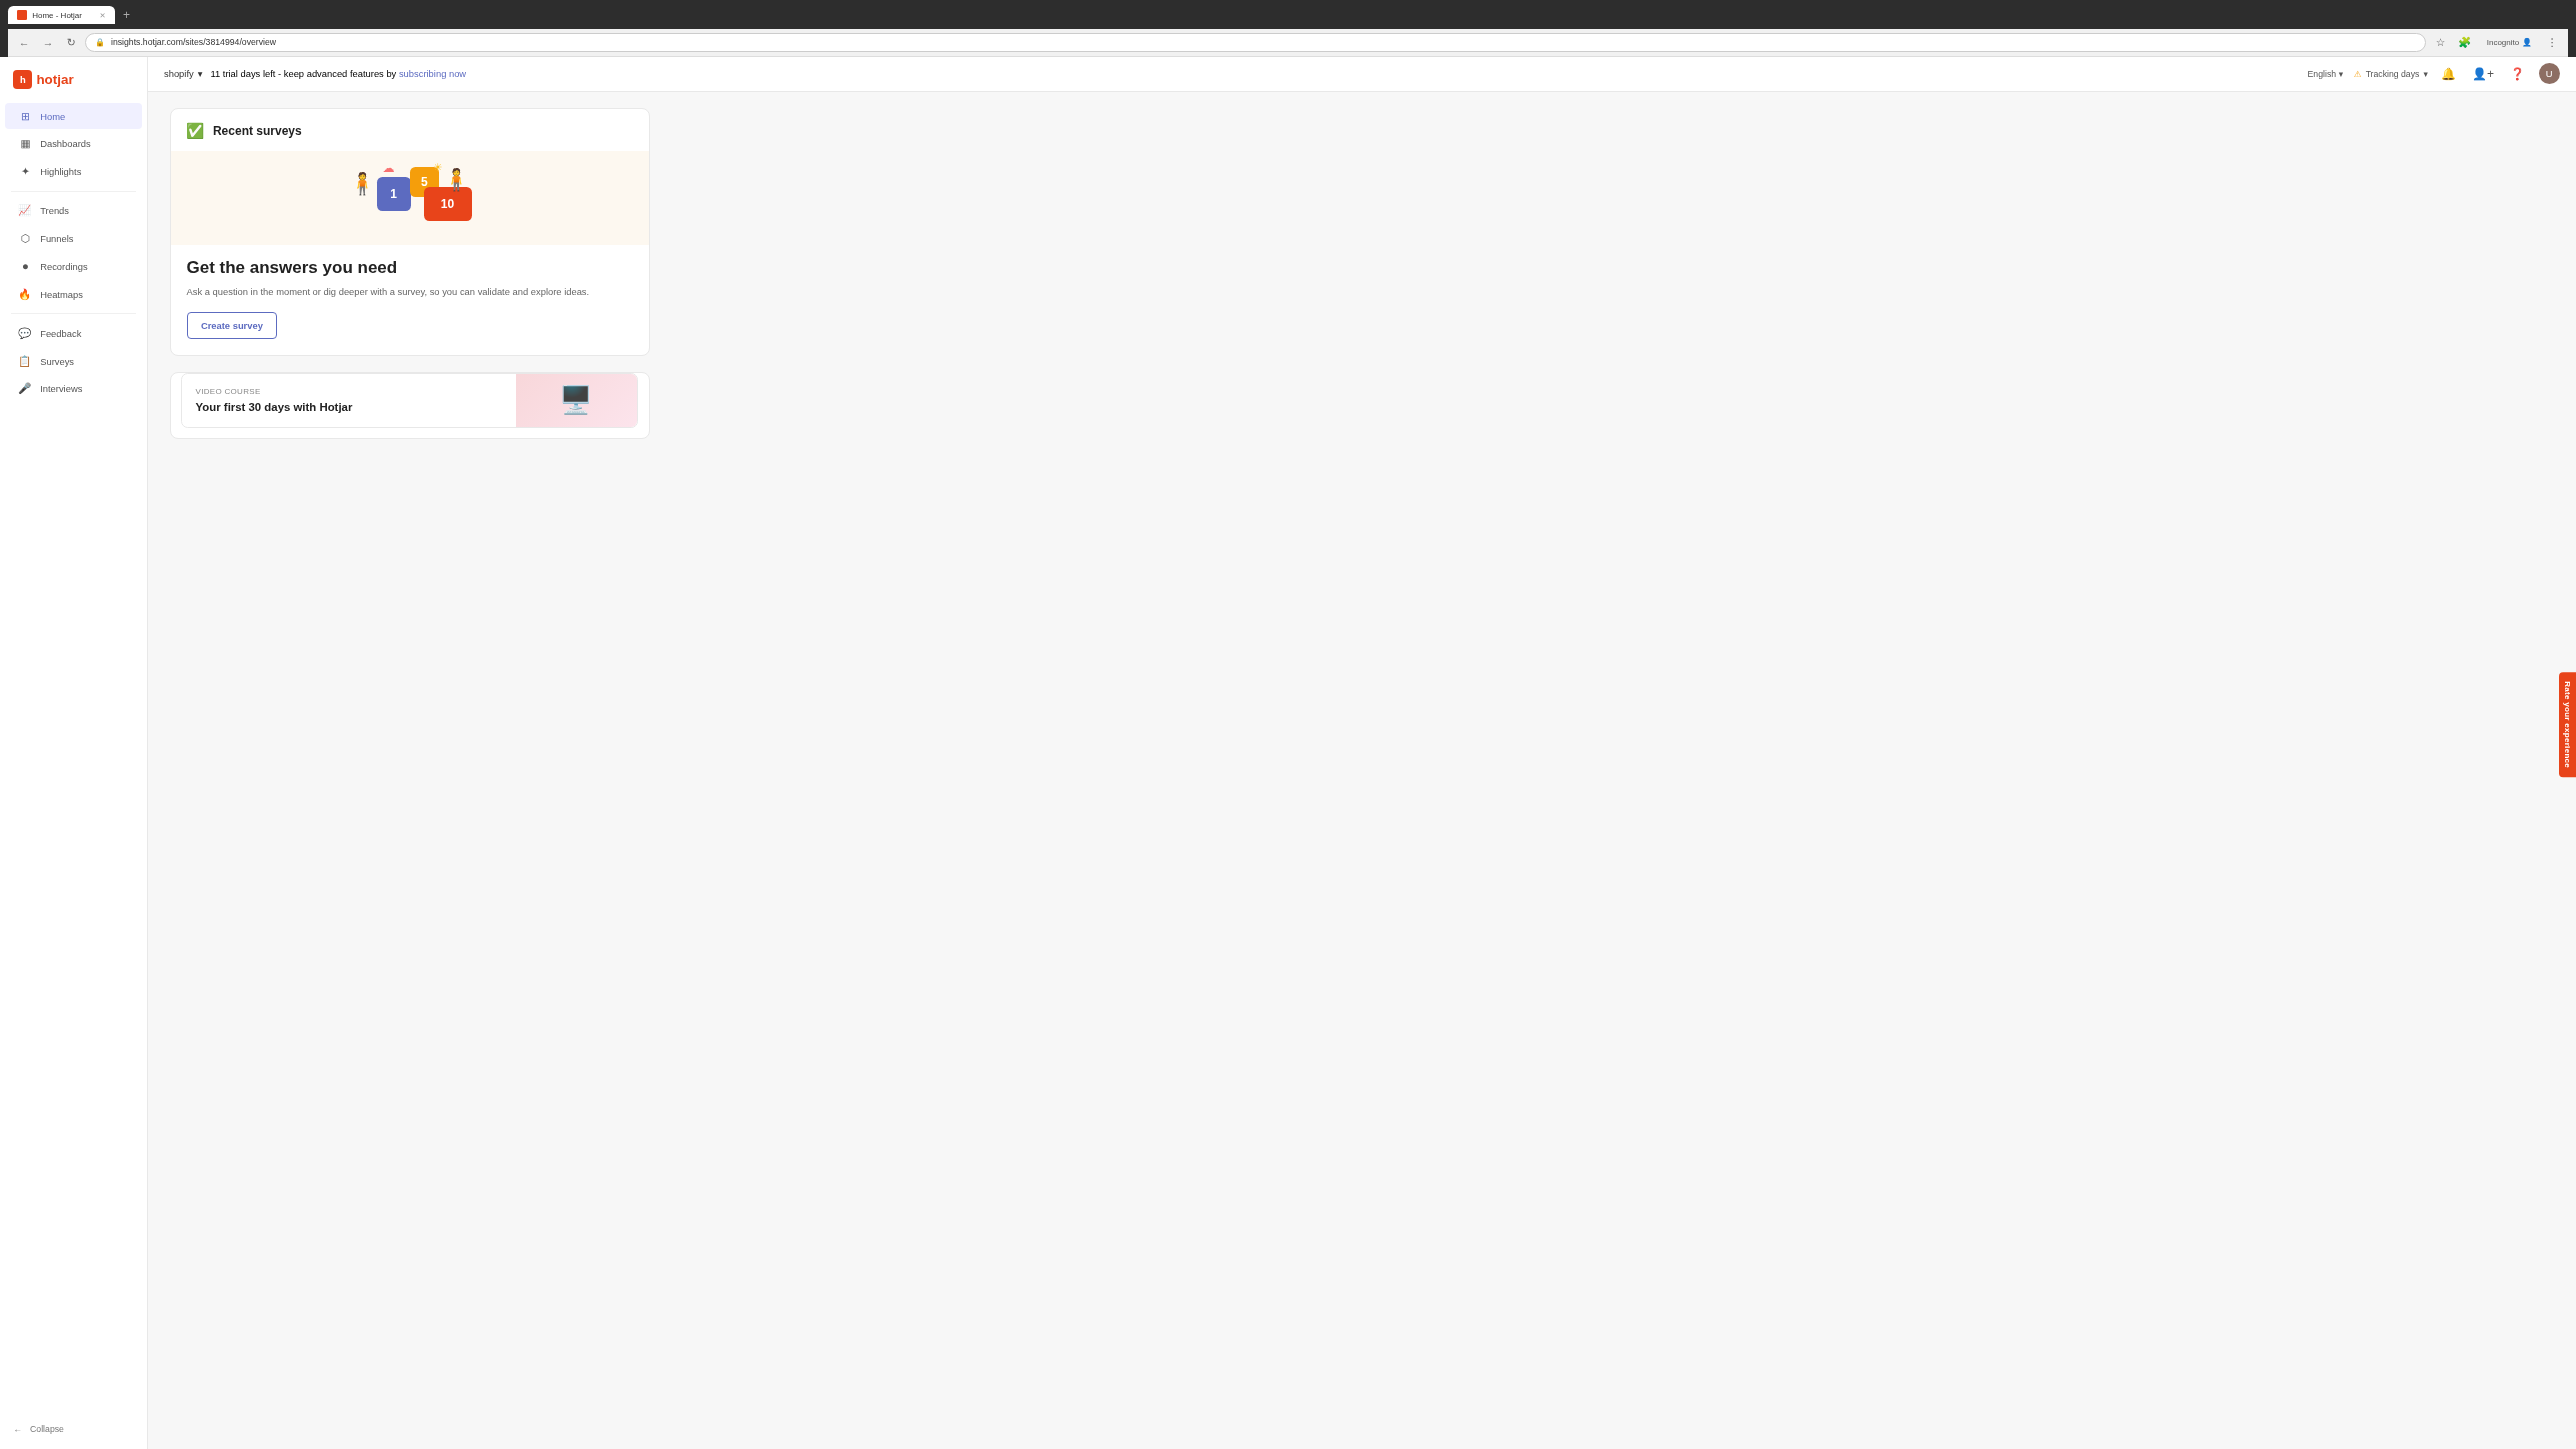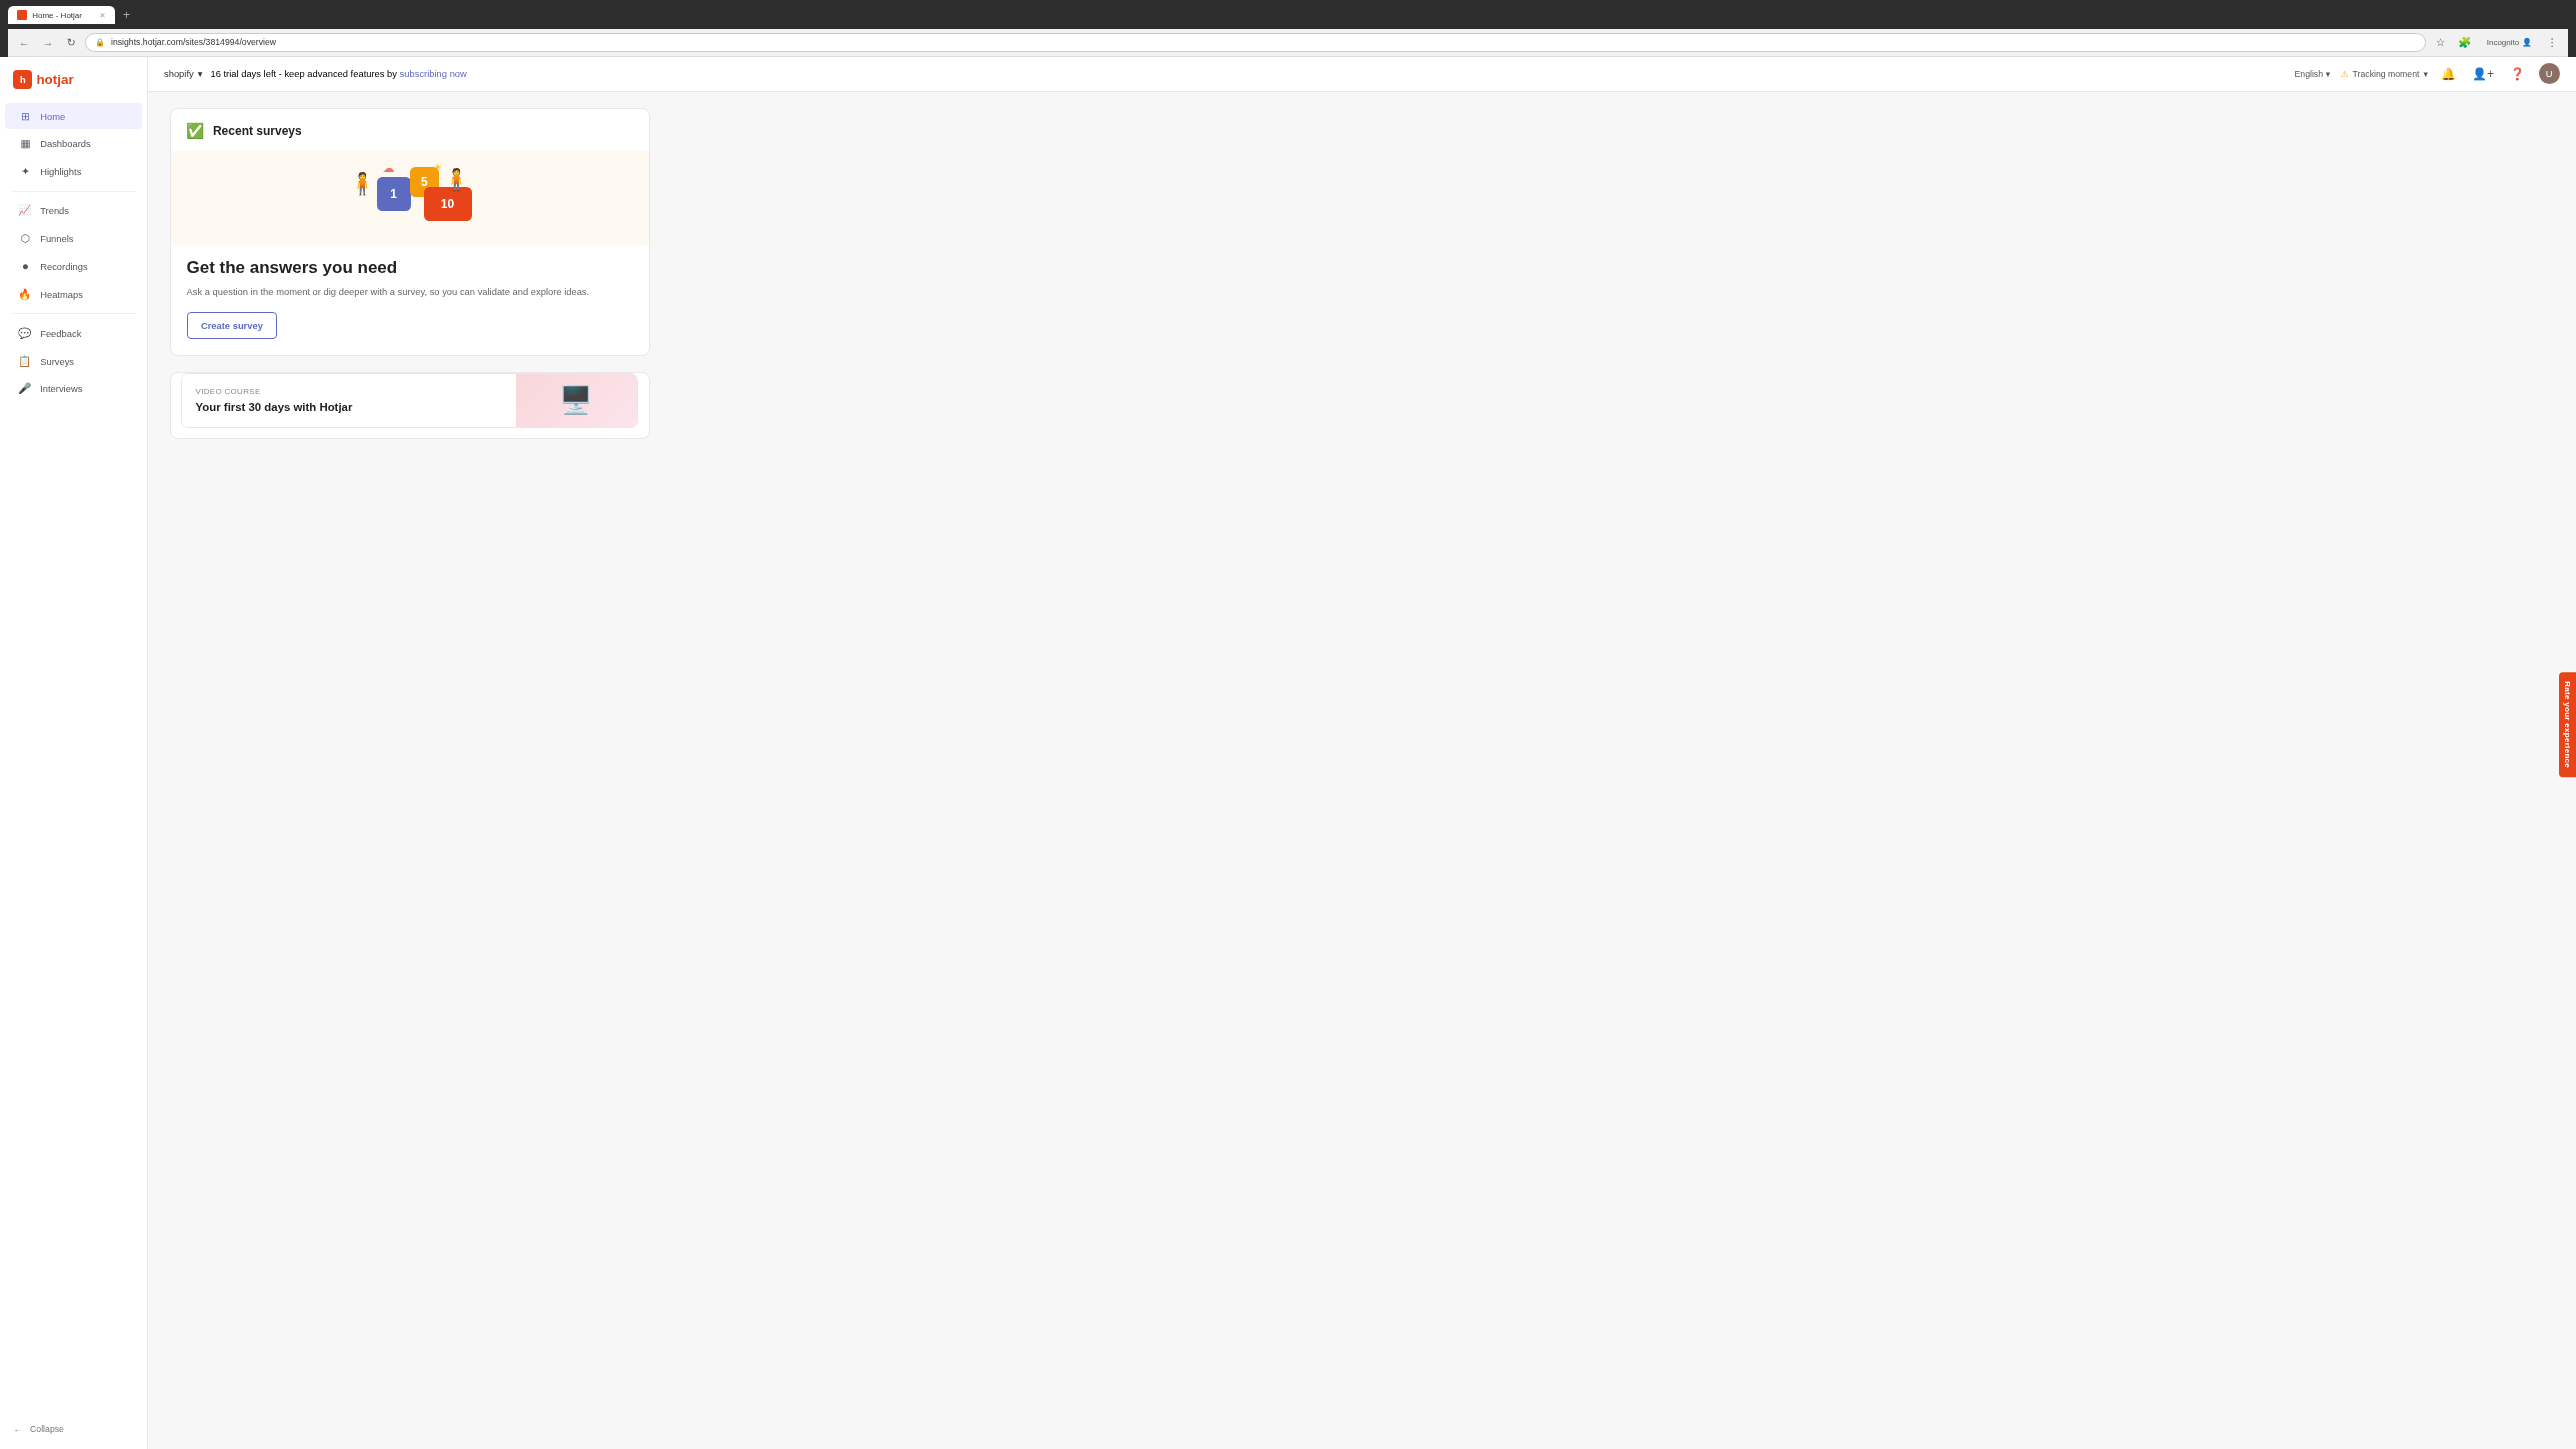--- a/index.html
+++ b/index.html
@@ -195,32 +195,32 @@
 
   <div style="flex:1; display:flex; flex-direction:column; overflow:hidden;">
 
     <header class="app-header">
       <div class="header-left">
         <div class="site-selector">
           <span>shopify</span>
           <span>▾</span>
         </div>
         <span>
-          <span>16 trial days left - keep advanced features by </span>
+          <span>11 trial days left - keep advanced features by </span>
           <a href="#" style="color:#5c6bc0;text-decoration:none;">subscribing now</a>
         </span>
       </div>
       <div class="header-right">
         <div class="lang-selector">
           <span>English</span>
           <span>▾</span>
         </div>
         <div class="tracking-issue">
           <span class="warning-icon">⚠</span>
-          <span>Tracking moment</span>
+          <span>Tracking days</span>
           <span>▾</span>
         </div>
         <button class="header-icon-btn">🔔</button>
         <button class="header-icon-btn">👤+</button>
         <button class="header-icon-btn">❓</button>
         <div class="user-avatar">U</div>
       </div>
     </header>
 
     <div class="main-content">

